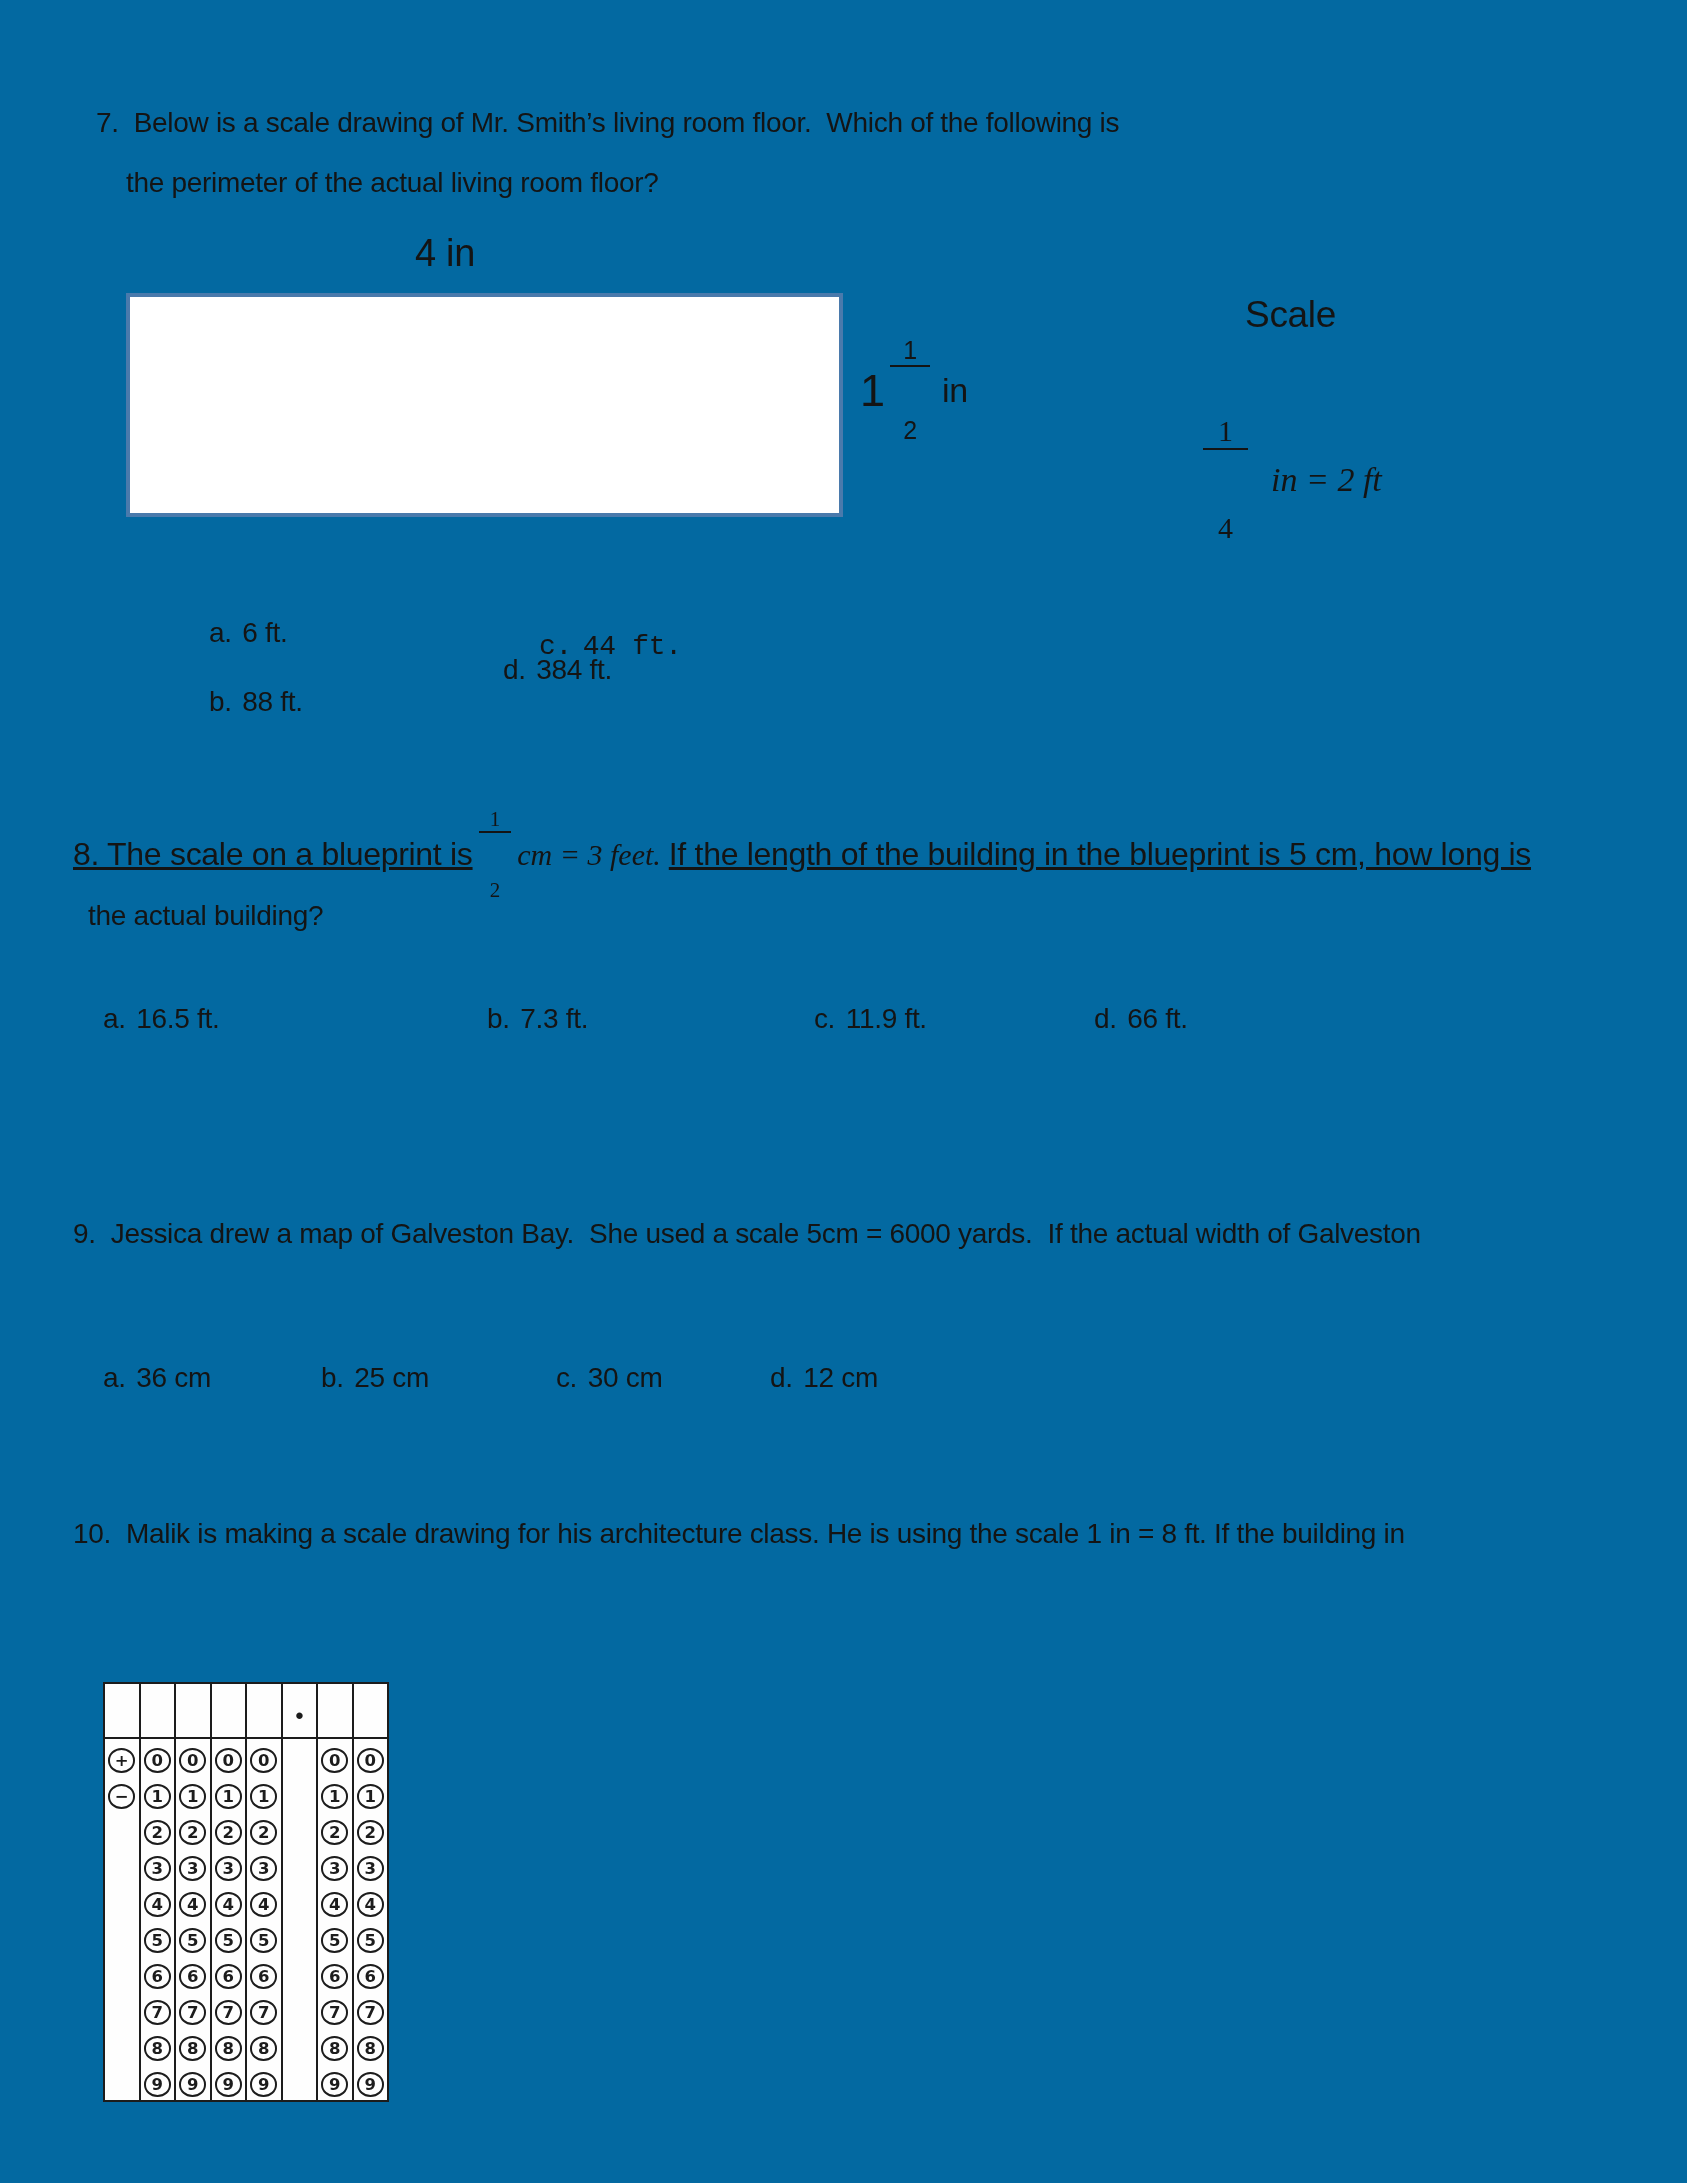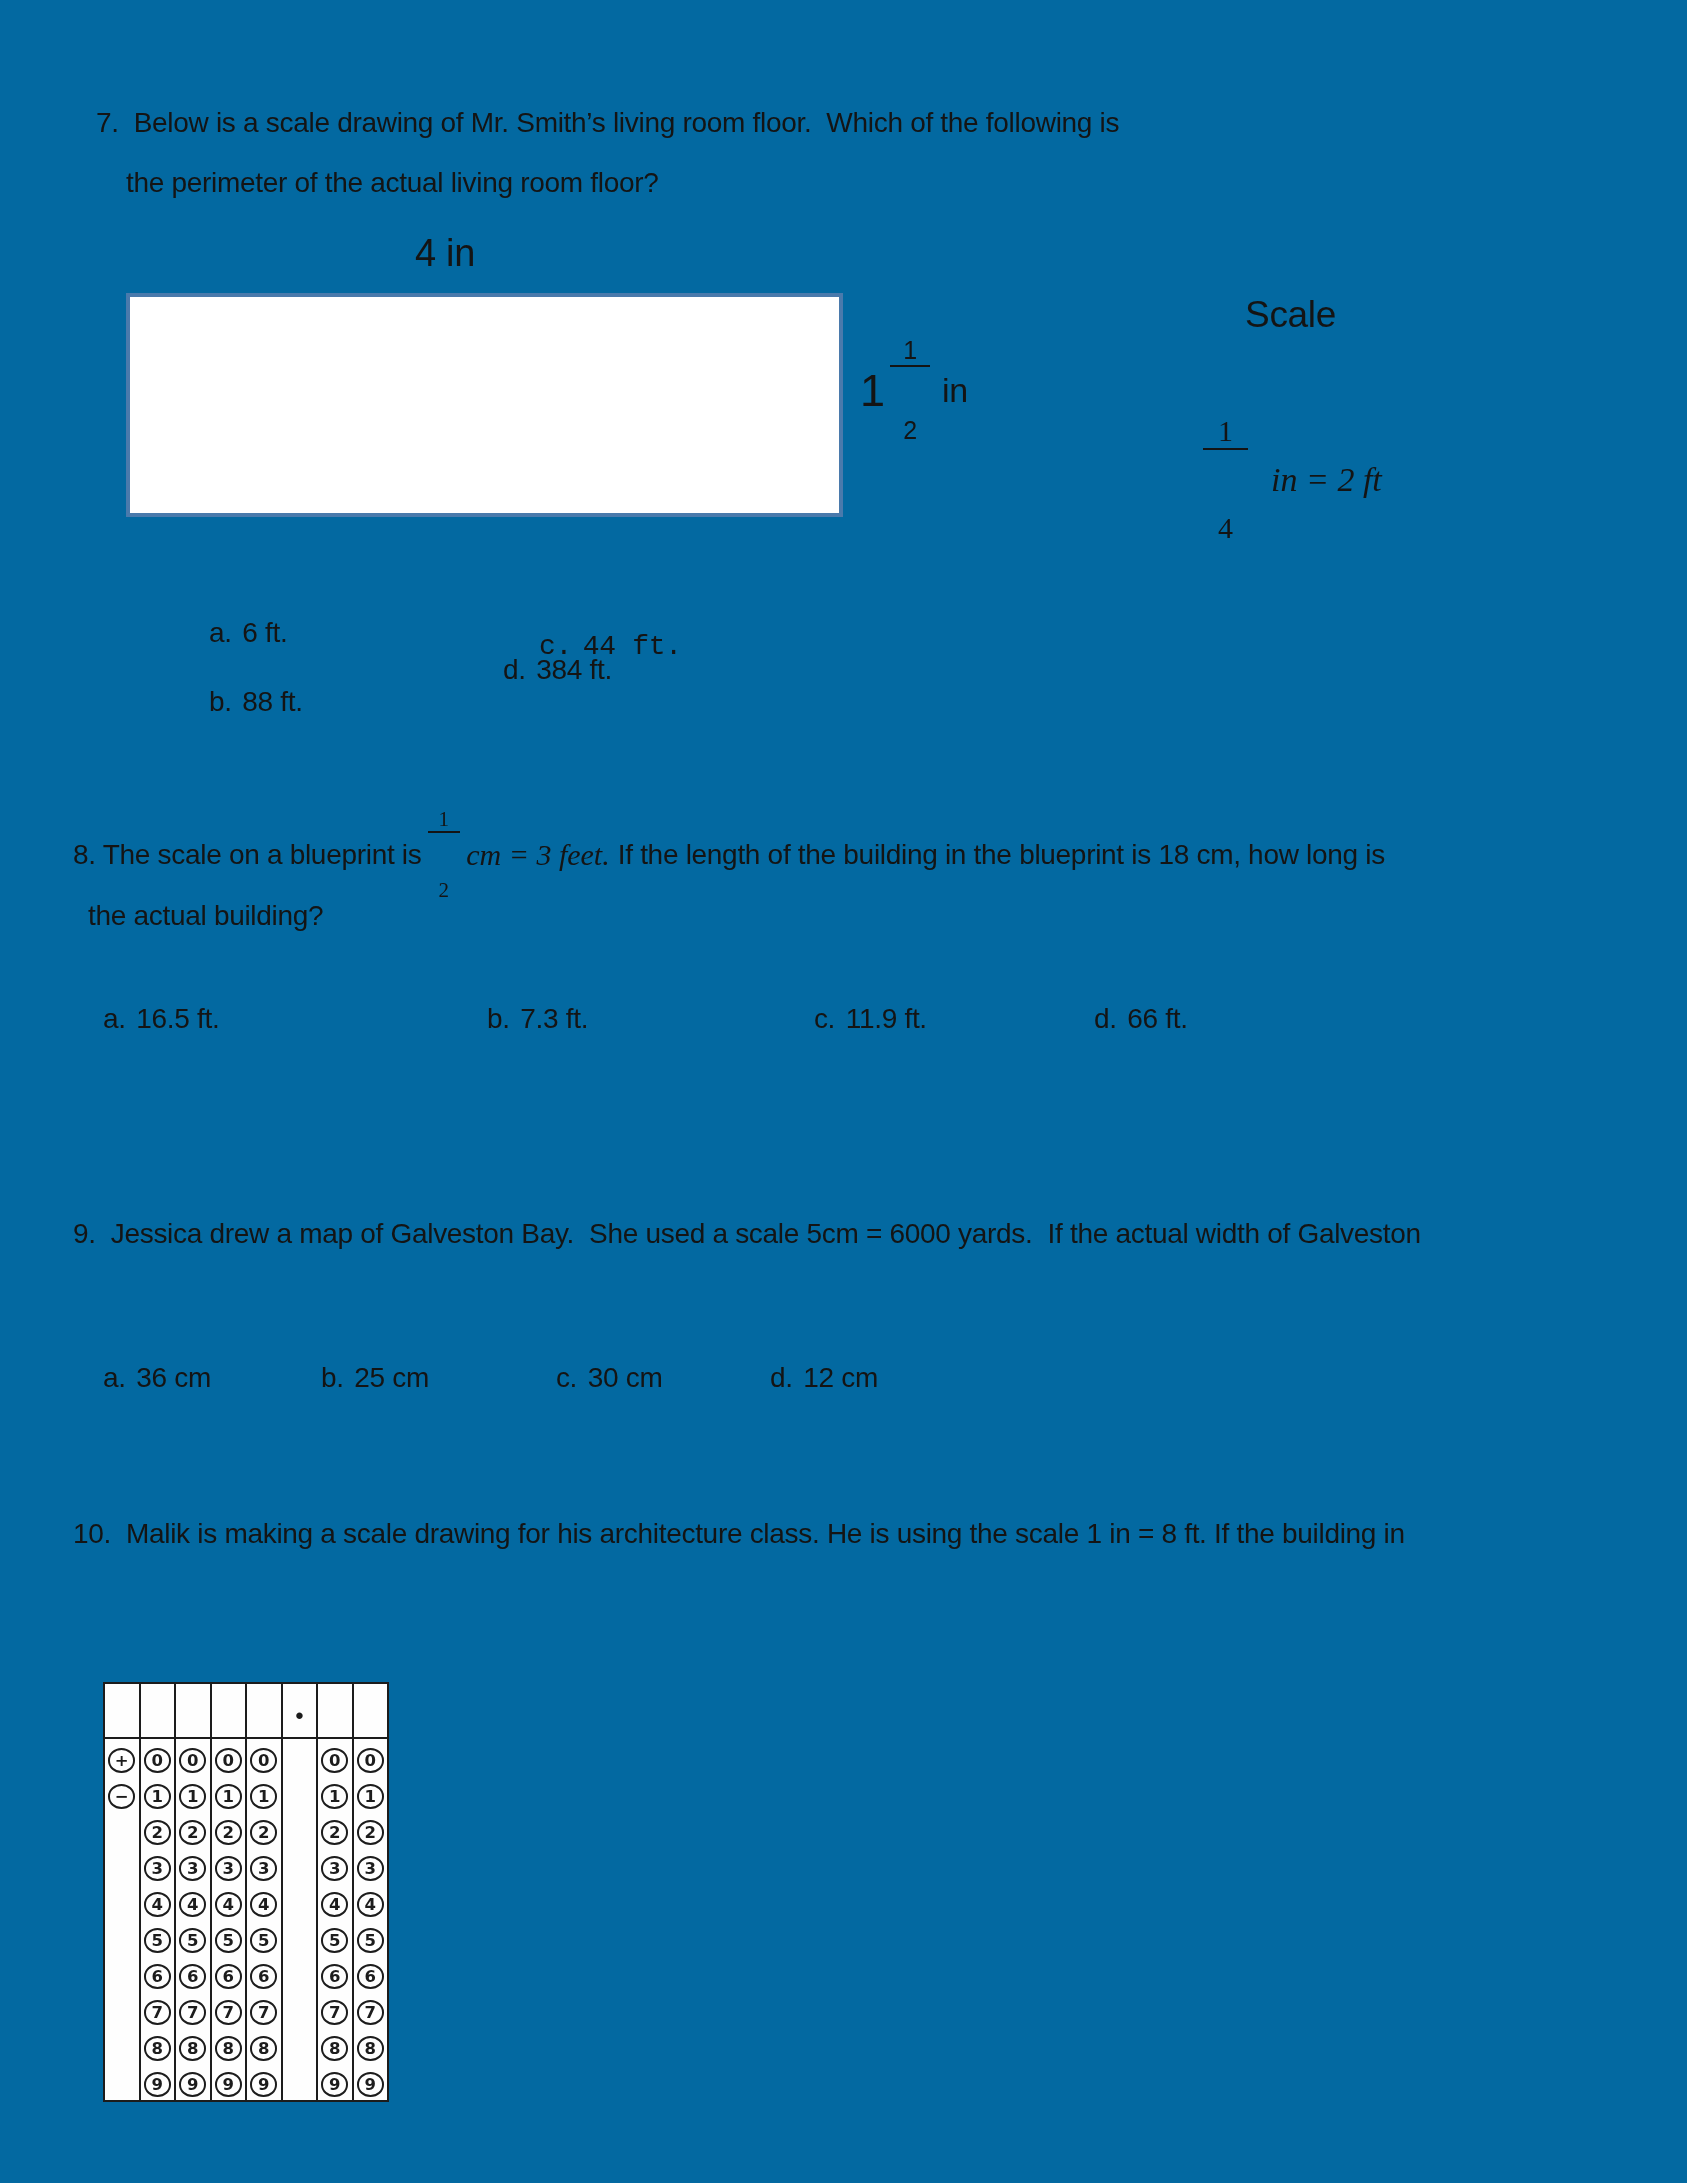--- a/index.html
+++ b/index.html
@@ -33,21 +33,21 @@
   #scaleeq .rest { font-size:34px; font-style:italic; margin-left:23px; }
 
   
   #q7a { left:179px;  top:585px; }
   #q7c { left:473px;  top:600px;font-family:Liberation Mono, monospace; }
   #q7b { left:179px;  top:654px; }
   #q7d { left:473px;  top:622px; }
 
   
   #q8l1 { left:73px; top:819px; display:flex; align-items:center; height:71px; white-space:pre; }
-  #q8l1 .seg { font-size:28px; }
+  #q8l1 .seg { font-size:32px;text-decoration:underline; }
   #q8l1 .frac { font-size:21px; line-height:1.05; margin:0 6.6px;
                 font-family:"Liberation Serif", serif; letter-spacing:0; }
   #q8l1 .math { font-size:30px; font-style:italic; font-family:"Liberation Serif", serif; letter-spacing:0; }
   #q8l1 .post { margin-left:8px; }
   #q8l2 { left:88px; top:898px; }
   #q8a { left:73px;  top:971px; }
   #q8b { left:457px;  top:971px; }
   #q8c { left:784px; top:971px; }
   #q8d { left:1064px; top:971px; }
 
@@ -122,21 +122,21 @@
     <span class="clabel">d.</span><span>384 ft.</span>
   </div>
 
   <div class="abs" id="q8l1">
     <span class="seg">8. The scale on a blueprint is</span>
     <span class="frac">
       <span class="num">1</span>
       <span class="den">2</span>
     </span>
     <span class="math">cm = 3 feet.</span>
-    <span class="seg post">If the length of the building in the blueprint is 18 cm, how long is</span>
+    <span class="seg post">If the length of the building in the blueprint is 5 cm, how long is</span>
   </div>
   <div class="abs qtext" id="q8l2">the actual building?</div>
 
   <div class="abs choice" id="q8a">
     <span class="clabel">a.</span><span>16.5 ft.</span>
   </div>
   <div class="abs choice" id="q8b">
     <span class="clabel">b.</span><span>7.3 ft.</span>
   </div>
   <div class="abs choice" id="q8c">

